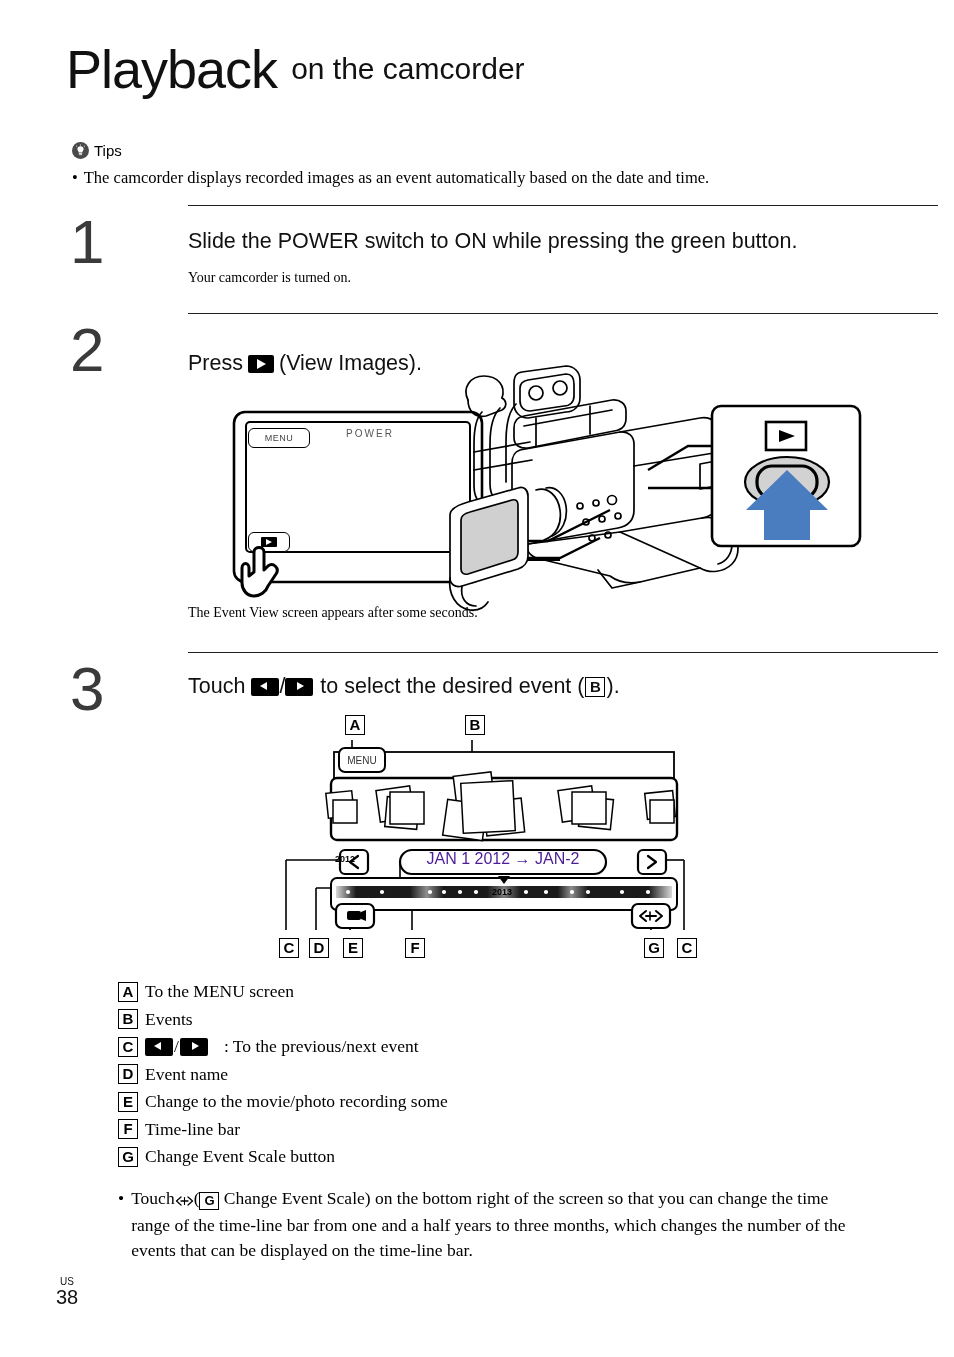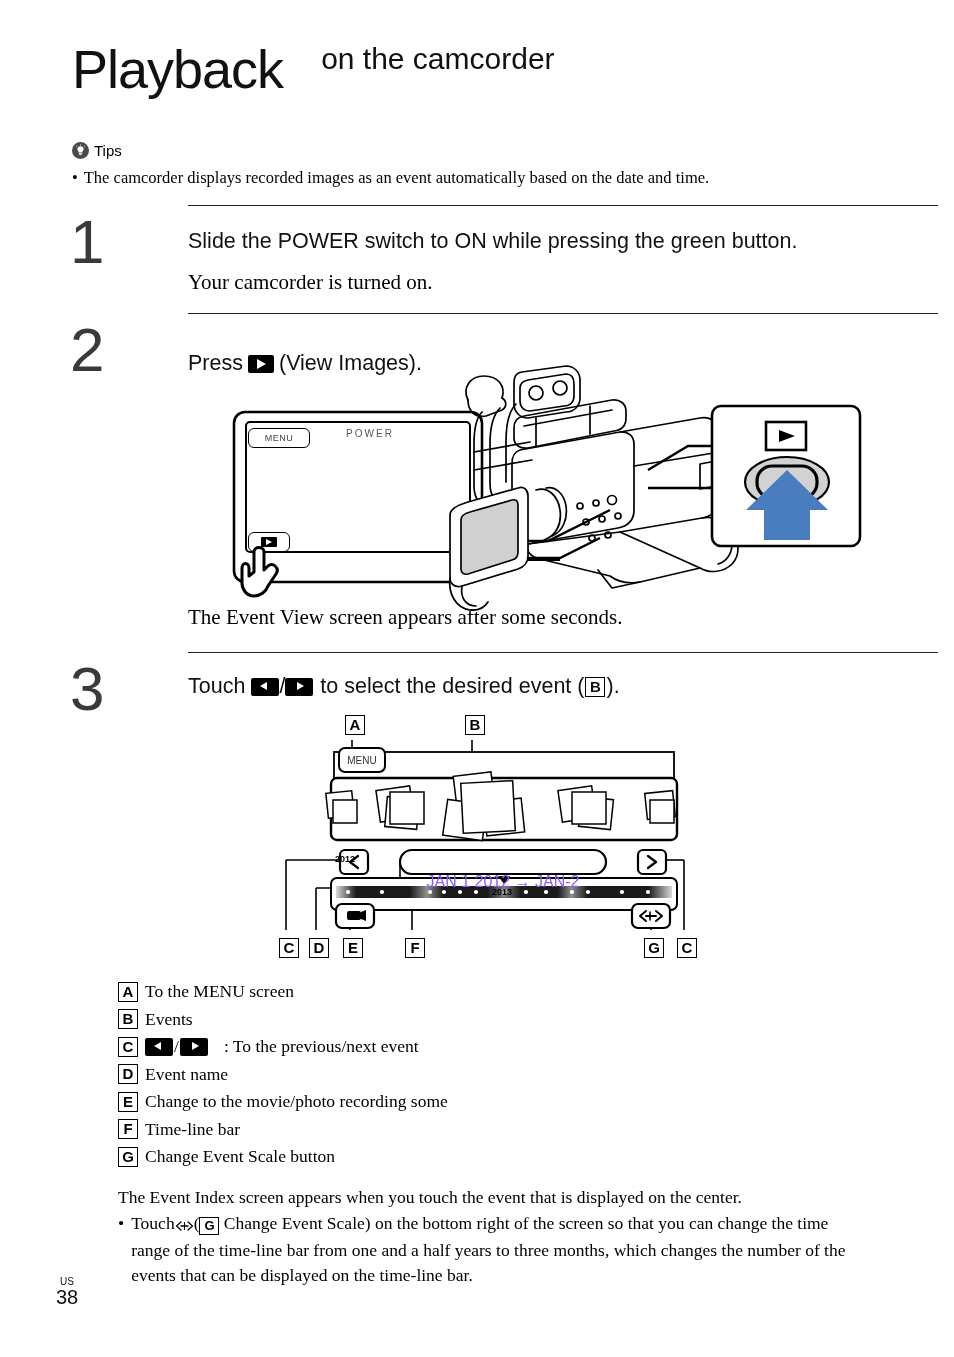--- a/index.html
+++ b/index.html
@@ -12,25 +12,24 @@
     height: 1357px;
     position: relative;
     font-family: "Liberation Serif", serif;
     color: #000;
     overflow: hidden;
   }
 
   
   .title-row {
     position: absolute;
-    left: 72px;
+    left: 66px;
     top: 42px;
     display: flex;
-    align-items: flex-start;
-    gap: 24px;
+    align-items: center;
   }
   .title-main {
     font-family: "Liberation Sans", sans-serif;
     font-size: 54px;
     font-weight: 300;
     letter-spacing: -1px;
     line-height: 1;
     color: #111;
   }
   .title-sub {
@@ -102,21 +101,21 @@
     font-weight: 400;
     color: #111;
     white-space: nowrap;
     display: flex;
     align-items: center;
   }
   .step-body {
     position: absolute;
     left: 118px;
     font-family: "Liberation Serif", serif;
-    font-size: 21px;
+    font-size: 14px;
     text-align: right;
   }
 
   
   .icon-play-inline {
     display: inline-block;
     width: 26px;
     height: 18px;
     background: #000;
     border-radius: 2px;
@@ -491,21 +490,21 @@
       <rect x="632" y="192" width="38" height="24" rx="6" ry="6" fill="#fff" stroke="#000" stroke-width="2.2"></rect>
       <path d="M646 199 L640 204 L646 209" fill="none" stroke="#000" stroke-width="2" stroke-linecap="round" stroke-linejoin="round"></path>
       <path d="M656 199 L662 204 L656 209" fill="none" stroke="#000" stroke-width="2" stroke-linecap="round" stroke-linejoin="round"></path>
       <path d="M646 204 L656 204" stroke="#000" stroke-width="2" stroke-linecap="round"></path>
       <path d="M650 200 L650 208" stroke="#000" stroke-width="1.6" stroke-linecap="round"></path>
     </g>
   </svg>
 
   <div style="position:absolute;left:338px;top:747px;width:44px;height:22px;border:2px solid #000;border-radius:7px;background:#fff;display:flex;align-items:center;justify-content:center;font-family:'Liberation Sans',sans-serif;font-size:10px;color:#333;">MENU</div>
 
-  <div style="position:absolute;left:400px;top:850px;width:206px;text-align:center;font-family:'Liberation Sans',sans-serif;font-size:16px;color:#8b5cf6;margin-top:23px;">JAN 1 2012 → JAN-2</div>
+  <div style="position:absolute;left:400px;top:850px;width:206px;text-align:center;font-family:'Liberation Sans',sans-serif;font-size:16px;color:#4c1d95;">JAN 1 2012 → JAN-2</div>
 
   <div style="position:absolute;left:335px;top:854px;font-family:'Liberation Sans',sans-serif;font-size:9px;font-weight:700;color:#000;">2012</div>
   <div style="position:absolute;left:492px;top:887px;font-family:'Liberation Sans',sans-serif;font-size:9px;font-weight:700;color:#000;">2013</div>
 
   <div class="boxed-letter" style="position:absolute;left:345px;top:715px;">A</div>
   <div class="boxed-letter" style="position:absolute;left:465px;top:715px;">B</div>
   <div class="boxed-letter" style="position:absolute;left:279px;top:938px;">C</div>
   <div class="boxed-letter" style="position:absolute;left:309px;top:938px;">D</div>
   <div class="boxed-letter" style="position:absolute;left:343px;top:938px;">E</div>
   <div class="boxed-letter" style="position:absolute;left:405px;top:938px;">F</div>
@@ -541,21 +540,20 @@
     <span class="boxed-letter">F</span>
     <span class="txt">Time-line bar</span>
   </div>
   <div class="legend-item">
     <span class="boxed-letter">G</span>
     <span class="txt">Change Event Scale button</span>
   </div>
 </div>
 
 <div class="closing">
-  <div>The Event Index screen appears when you touch the event that is displayed on the center.</div>
   <div class="sub">
     <span class="dot">•</span>
     <span class="body"><span>Touch</span><span class="dblarrow">
       <svg width="19" height="12" viewBox="0 0 19 12" style="vertical-align:-1px;">
         <path d="M6 2 L1.5 6 L6 10" fill="none" stroke="#000" stroke-width="1.3" stroke-linecap="round" stroke-linejoin="round"></path>
         <path d="M13 2 L17.5 6 L13 10" fill="none" stroke="#000" stroke-width="1.3" stroke-linecap="round" stroke-linejoin="round"></path>
         <path d="M6 6 L13 6" stroke="#000" stroke-width="1.3" stroke-linecap="round"></path>
         <path d="M9.5 2.6 L9.5 9.4" stroke="#000" stroke-width="1.1" stroke-linecap="round"></path>
       </svg>
     </span><span>(</span><span class="boxed-letter" style="font-size:13px;line-height:14px;">G</span> <span>Change Event Scale) on the bottom right of the screen so that you can change the time range of the time-line bar from one and a half years to three months, which changes the number of the events that can be displayed on the time-line bar.</span></span>

